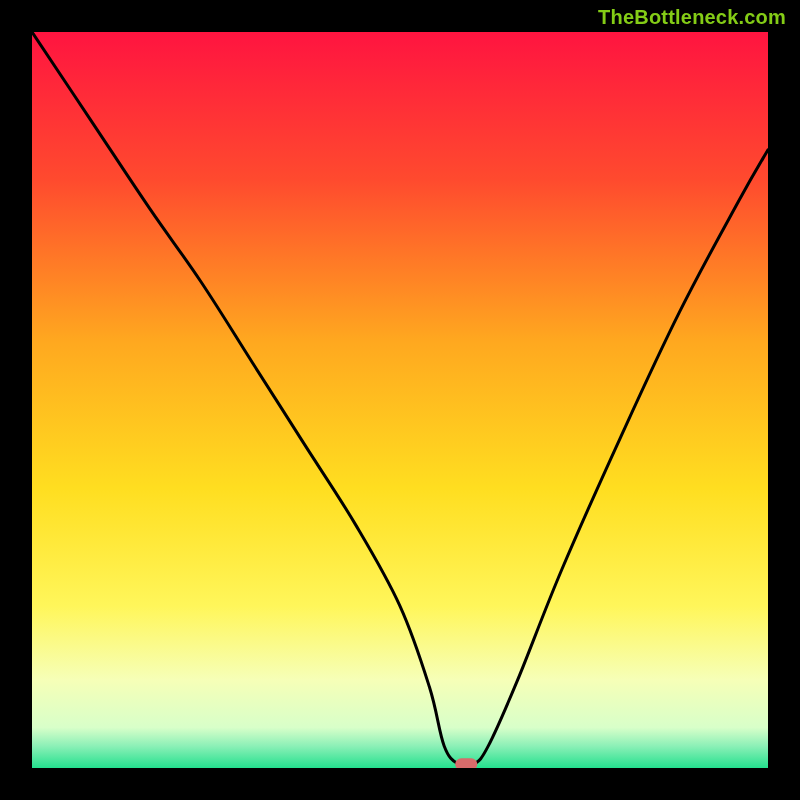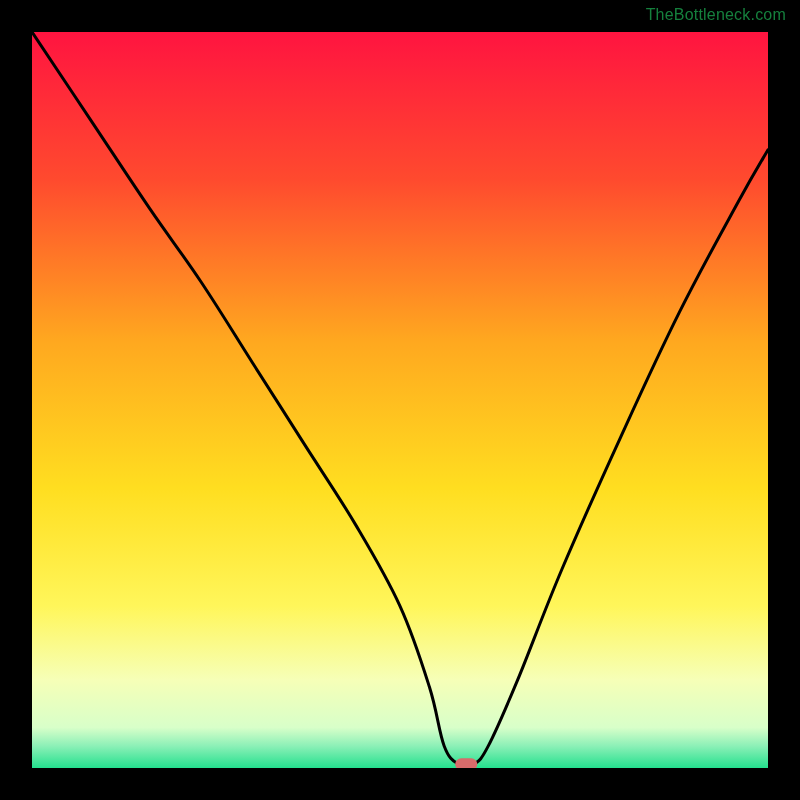--- a/index.html
+++ b/index.html
@@ -23,23 +23,23 @@
     left: 32px;
     top: 32px;
     width: 736px;
     height: 736px;
   }
   .watermark {
     position: absolute;
     top: 6px;
     right: 14px;
     font-family: Arial, Helvetica, sans-serif;
-    font-size: 16px;
-    font-weight: 400;
-    color: #15803d;
+    font-size: 20px;
+    font-weight: 700;
+    color: #84cc16;
     letter-spacing: 0.2px;
   }
   svg { display: block; }
 </style>
 </head>
 <body>
 
 <div class="frame">
   <div class="plot">
     <svg id="chart-svg" width="736" height="736" viewBox="0 0 736 736">

